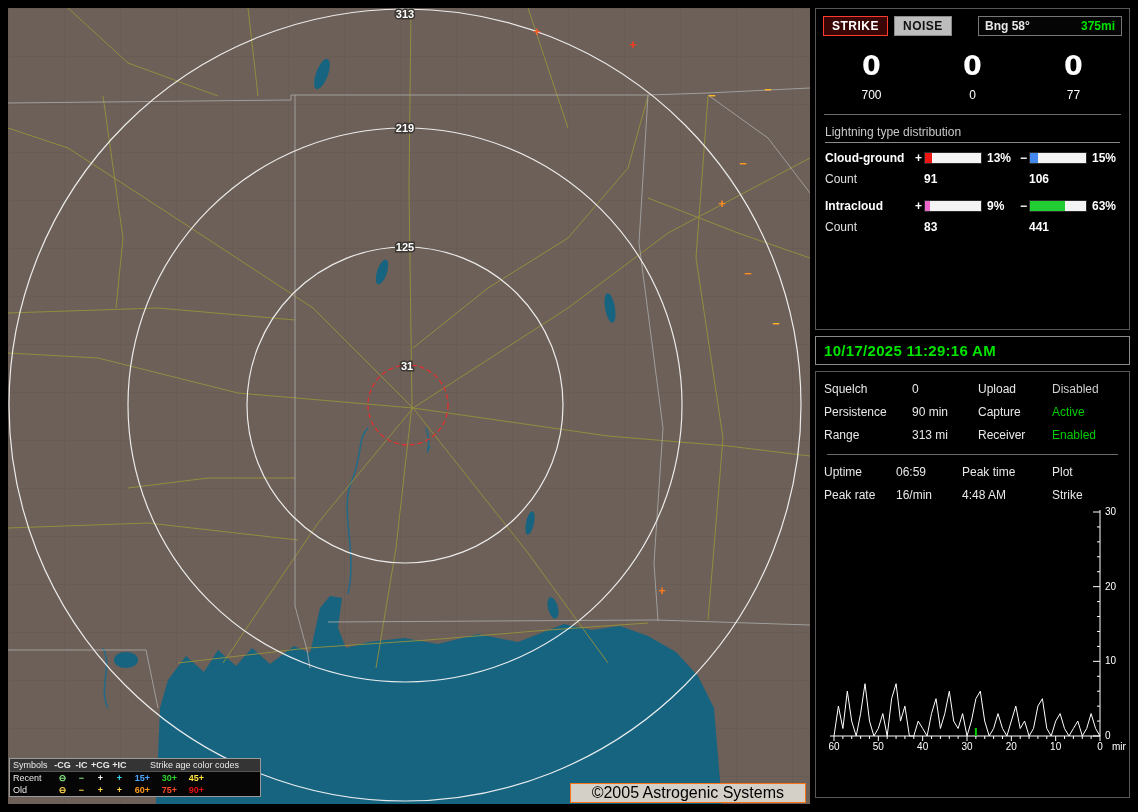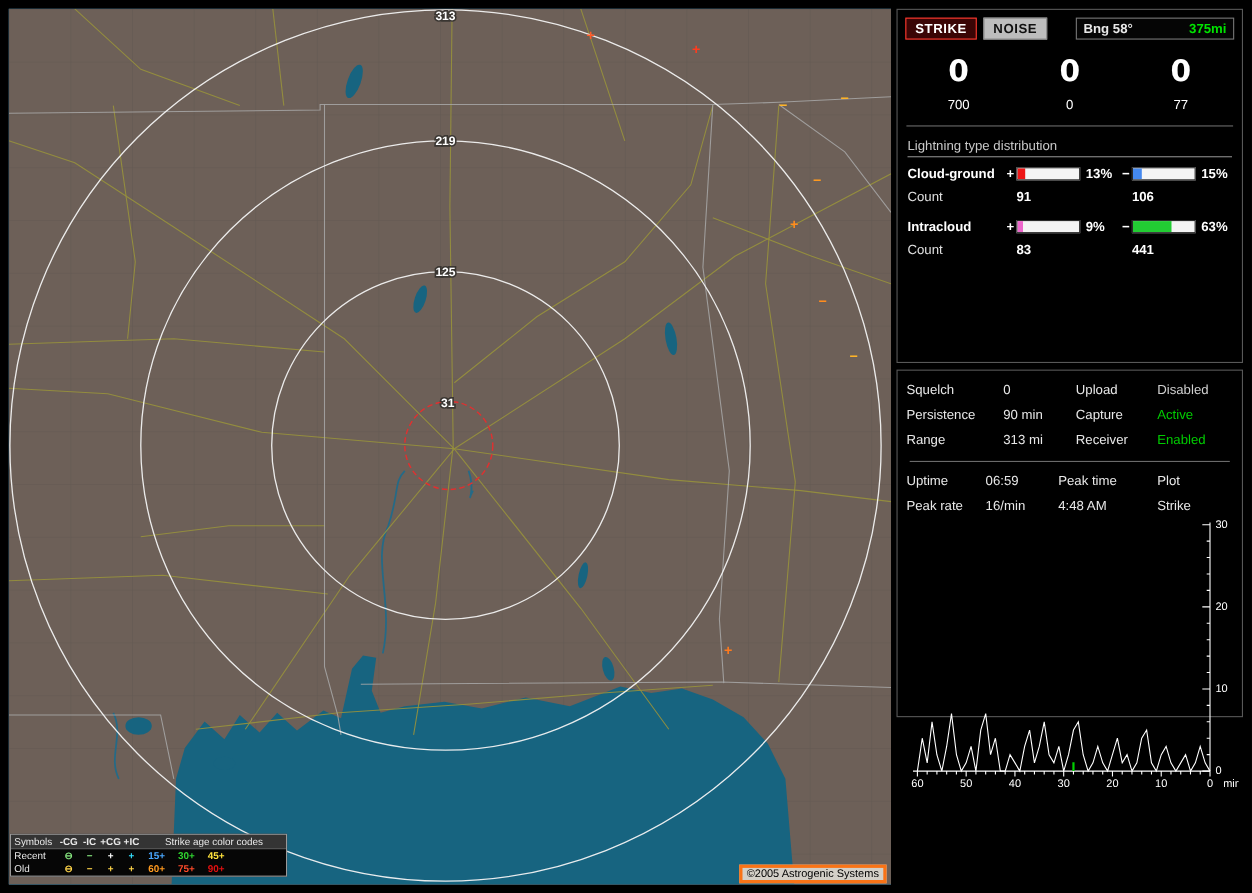--- a/index.html
+++ b/index.html
@@ -19,21 +19,21 @@
   
   .legend{position:absolute;left:1px;top:750px;width:250px;background:#060606;
     border:1px solid #9a9a9a;font-size:9px;color:#e8e8e8;line-height:12px}
   .lg-head{display:flex;background:#343434;border-bottom:1px solid #555}
   .lg-row{display:flex}
   .lg-c0{width:40px;padding-left:3px}
   .lg-sym{width:19px;text-align:center;font-weight:bold}
   .lg-age{width:27px;text-align:center;font-weight:bold}
   .lg-age-title{flex:1;text-align:center}
   .copyright{position:absolute;right:4px;bottom:1px;background:#d4d0c8;color:#000;
-    font-size:10px;padding:0 4px;border:3px solid #f97316}
+    font-size:16px;padding:0 21px;border:1px solid #f97316}
   
   #sidebar{position:absolute;left:815px;top:8px;width:315px;height:796px;color:#e8e8e8;font-size:12px}
   .panel{background:#000;border:1px solid #585858;box-sizing:border-box}
   #sec1{height:322px;padding:7px 5px 0}
   .toprow{display:flex;align-items:center;gap:6px;margin:0 2px 14px}
   .btn-strike{border:1px solid #ff3b30;background:#3a0505;color:#fff;font-weight:bold;
     font-size:12px;padding:2px 8px;letter-spacing:.5px;cursor:pointer}
   .btn-noise{border:1px solid #8a8a8a;background:#bdbdbd;color:#101010;font-weight:bold;
     font-size:12px;padding:2px 8px;letter-spacing:.5px;cursor:pointer}
   .bng-box{margin-left:auto;background:#050505;border:1px solid #777;padding:2px 6px;
@@ -53,21 +53,21 @@
     align-items:center;margin:0 4px 7px}
   .dist-label{font-weight:bold;color:#fff}
   .sign{text-align:center;color:#fff;font-weight:bold}
   .bar{height:10px;background:#f4f4f4;border:1px solid #2a2a2a;position:relative;overflow:hidden}
   .bar i{position:absolute;left:0;top:0;bottom:0;display:block}
   .pct{font-weight:bold;color:#fff;padding-left:5px}
   .count-row{margin-bottom:13px;color:#e0e0e0}
   .count-row b{color:#fff}
   #sec2{margin-top:6px;height:29px;border:1px solid #8a8a8a;display:flex;align-items:center;
     padding:0 8px;color:#00e400;font-weight:bold;font-size:15px;letter-spacing:.3px}
-  #sec3{margin-top:6px;height:316px;padding:10px 8px 0}
+  #sec3{margin-top:6px;height:427px;padding:10px 8px 0}
   .set-grid{display:grid;grid-template-columns:88px 66px 74px 70px;row-gap:9px}
   .stat-grid{display:grid;grid-template-columns:72px 66px 90px 70px;row-gap:9px}
   .trend-head{display:flex;gap:16px;margin:14px 0 4px}
   #trend-svg{width:302px;height:252px}
   .tg-axis,.tg-tick{stroke:#fff;stroke-width:1}
   .tg-label{fill:#fff;font-size:10px;font-family:"Liberation Sans",sans-serif}
   .tg-line{fill:none;stroke:#fff;stroke-width:1}
   .tg-marker{stroke:#00d000;stroke-width:2}
 </style>
 </head>
@@ -252,20 +252,23 @@
       <span>Count</span>
         <span></span>
       <b>83</b>
         <span></span>
         <span></span>
       <b>441</b>
         <span></span>
     </div>
   </div>
 
+  <div class="panel" id="sec2">
+    <span>10/17/2025 11:29:16 AM</span>
+  </div>
 
   <div class="panel" id="sec3">
     <div class="set-grid">
       <span>Squelch</span>
       <span>0</span>
       <span>Upload</span>
       <span style="color: rgb(207, 207, 207);">Disabled</span>
 
       <span>Persistence</span>
       <span>90 min</span>

